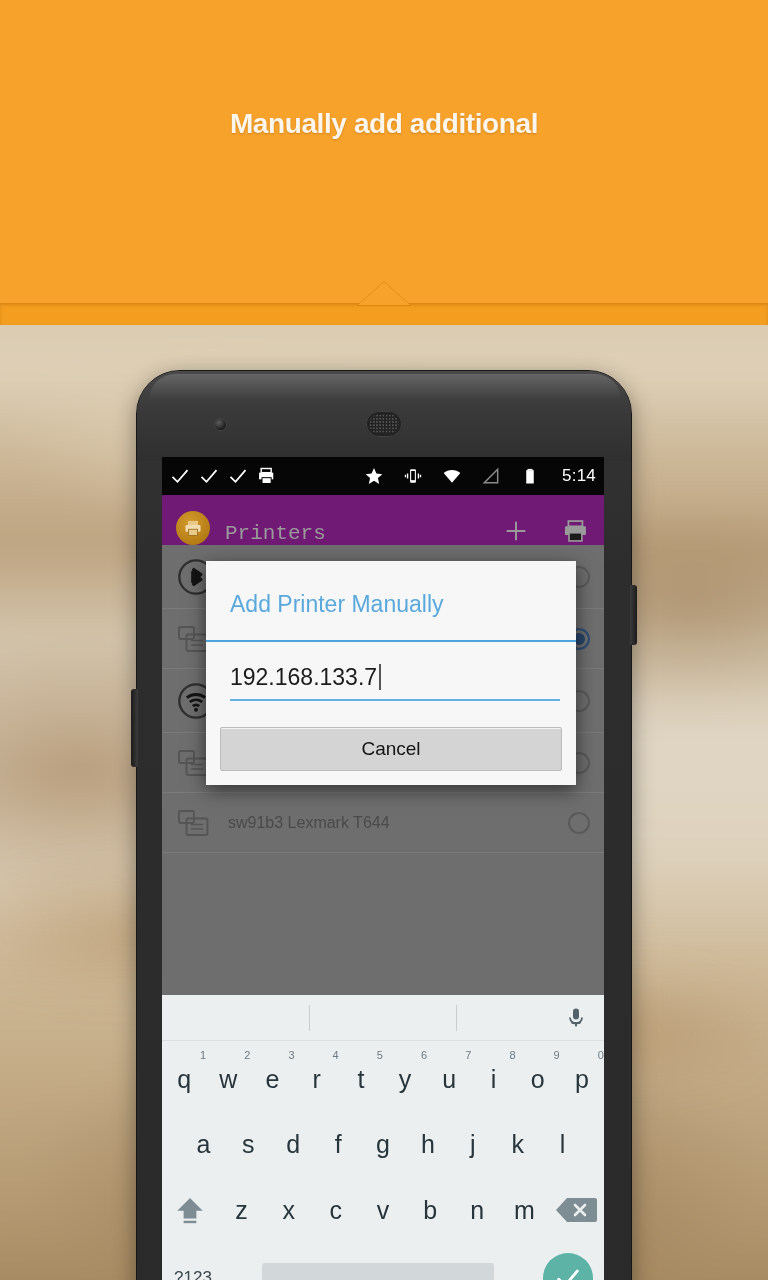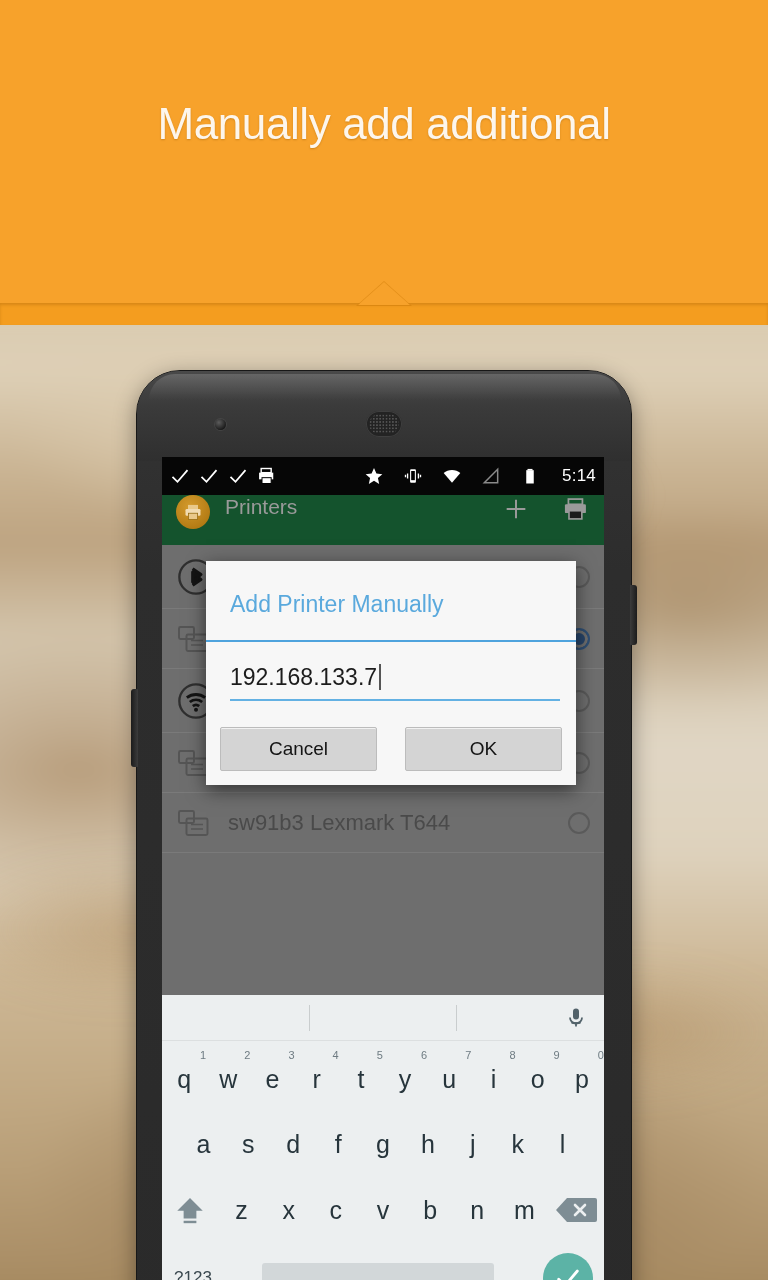--- a/index.html
+++ b/index.html
@@ -61,21 +61,21 @@
     position:absolute; left:50%; top:281px; margin-left:-28px;
     width:0; height:0;
     border-left:28px solid transparent;
     border-right:28px solid transparent;
     border-bottom:25px solid rgba(210,125,10,0.55);
     z-index:5;
   }
   .banner-text {
     position:absolute; left:0; top:98px; width:768px;
     text-align:center; color:#fdf6ec;
-    font-size:44px; line-height:52px; font-weight:400;
+    font-size:28px; line-height:52px; font-weight:700;
     letter-spacing:-0.4px;
     text-shadow:0 1px 2px rgba(160,95,5,0.45);
   }
   .banner-text .l2 { display:block; }
 
   
   .phone {
     position:absolute; left:136px; top:370px; width:496px; height:1000px;
     background:linear-gradient(180deg,#3b3b3b 0%, #333333 4%, #2d2d2d 20%, #2a2a2a 100%);
     border-radius:44px 44px 0 0;
@@ -135,43 +135,43 @@
     position:relative; width:100%; height:38px; background:#060606;
     display:flex; align-items:center; padding:0 8px;
   }
   .sb-left { display:flex; align-items:center; gap:9px; }
   .sb-right { margin-left:auto; display:flex; align-items:center; gap:19px; }
   .sb-ico { width:20px; height:20px; display:block; }
   .sb-time { color:#fff; font-size:17px; letter-spacing:0.2px; padding-left:3px; }
 
   
   .actionbar {
-    position:relative; width:100%; height:50px; background:#14532d;
-    display:flex; align-items:flex-start; padding:0 14px;
+    position:relative; width:100%; height:50px; background:#701a75;
+    display:flex; align-items:flex-end; padding:0 14px;font-family:Liberation Mono, monospace;
   }
   .app-logo {
     width:34px; height:34px; border-radius:50%;
     background:radial-gradient(circle at 40% 34%, #d39a2c, #b27a13 75%);
     display:flex; align-items:center; justify-content:center;
     flex:0 0 auto;
   }
   .ab-title { color:#9a9a9a; font-size:21px; margin-left:15px; }
   .ab-actions { margin-left:auto; display:flex; align-items:center; gap:32px; }
 
   
   .printer-list {
     position:relative; width:100%; height:780px; background:#6e6e6e;
   }
   .plist-row {
     position:relative; height:60px; border-bottom:1px solid #7a7a7a;
     display:flex; align-items:center; padding:0 14px;
   }
   .plist-row.tall { height:64px; }
   .plist-name {
-    color:#4a4a4a; font-size:22px; margin-left:16px;
+    color:#4a4a4a; font-size:16px; margin-left:16px;
     white-space:nowrap; overflow:hidden;
   }
   .radio {
     margin-left:auto; width:22px; height:22px; border-radius:50%;
     border:2px solid #5a5a5a;
   }
   .radio.on { border-color:#2f4f74; background:#2b4a6e;
      box-shadow:inset 0 0 0 3px #6e6e6e, inset 0 0 0 9px #27456a; }
 
   
@@ -396,21 +396,20 @@
       <div class="dialog">
         <div class="dlg-title">Add Printer Manually</div>
         <div class="dlg-body">
           <div class="dlg-input">
             <span>192.168.133.7</span>
             <span class="caret"></span>
           </div>
         </div>
         <div class="dlg-buttons">
           <div class="dlg-btn">Cancel</div>
-          <div class="dlg-btn">OK</div>
         </div>
       </div>
 
       <div class="keyboard">
 
         <div class="suggestbar">
           <div class="sg-cell"></div>
           <div class="sg-div"></div>
           <div class="sg-cell"></div>
           <div class="sg-div"></div>

